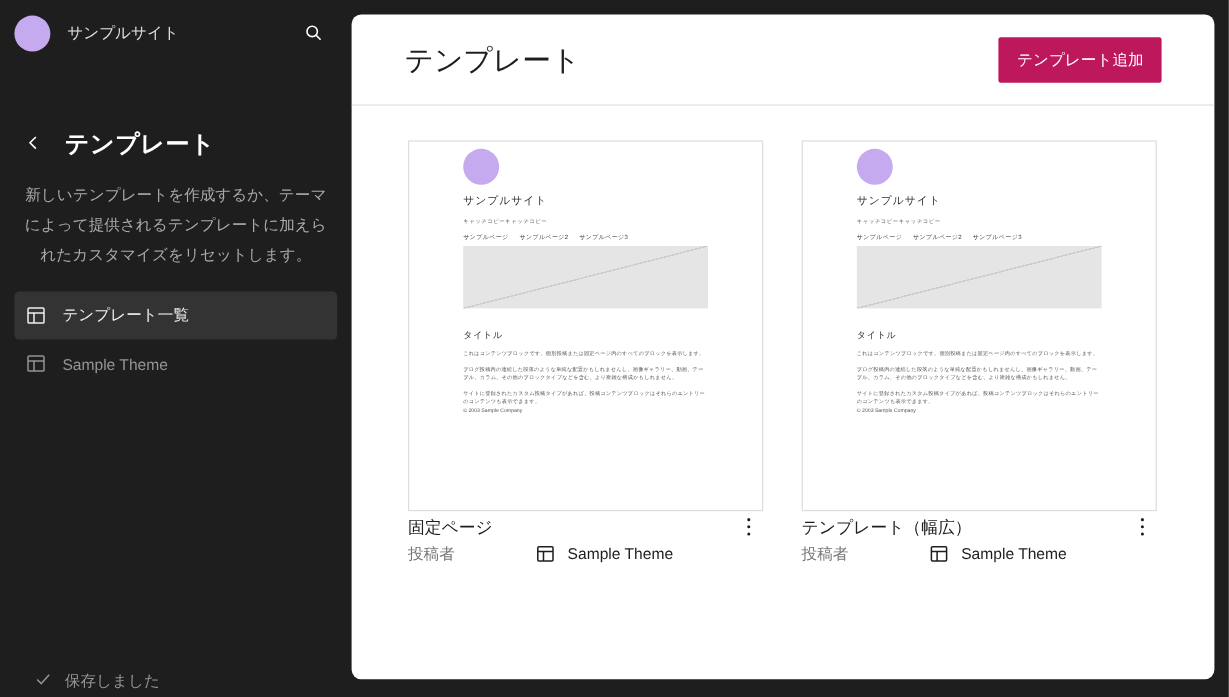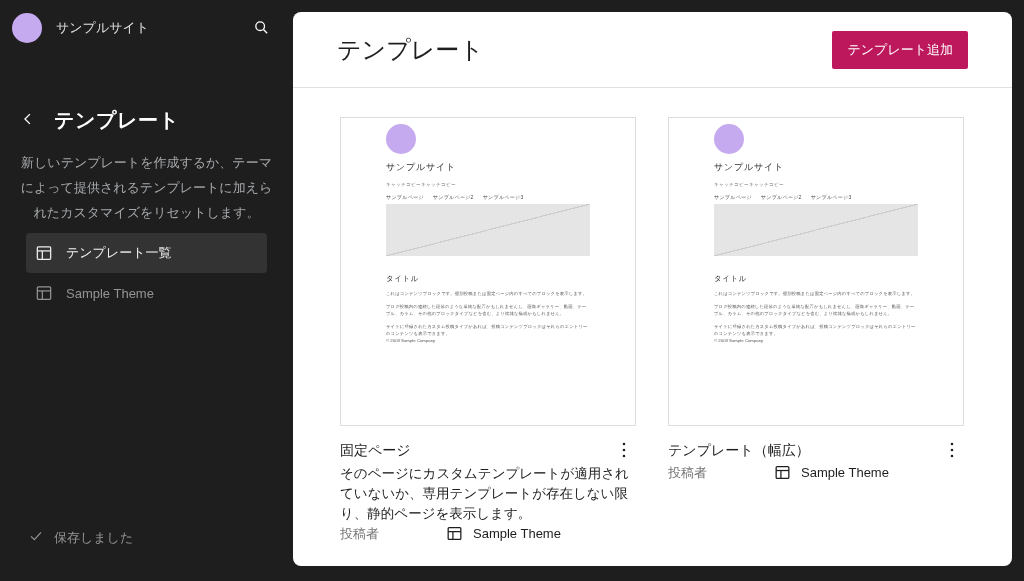--- a/index.html
+++ b/index.html
@@ -33,29 +33,29 @@
     display: flex; align-items: center;
   }
   .back-btn {
     background: none; border: 0; color: #fff; width: 24px; height: 24px;
     display: flex; align-items: center; justify-content: center; cursor: pointer;
   }
   .nav-heading { font-size: 20px; font-weight: 700; color: #fff; margin-left: 14px; letter-spacing: 0.5px; }
   .sidebar-desc {
     margin-top: 14px; padding: 0 18px; font-size: 13px; line-height: 25px; color: #a7aaad; text-align: center;
   }
-  .menu { margin-top: 8px; padding: 0 26px; }
+  .menu { margin-top: 18px; padding: 0 12px; }
   .menu-item {
     height: 40px; display: flex; align-items: center; gap: 12px;
     padding: 0 8px; border-radius: 4px; color: #949494; font-size: 13px; cursor: pointer;
   }
   .menu-item.active { background: #333333; color: #f0f0f0; }
   .menu-item .mi-icon { display: flex; }
   .save-notice {
-    position: absolute; left: 28px; bottom: 34px;
+    position: absolute; left: 28px; bottom: 4px;
     display: flex; align-items: center; gap: 10px; color: #949494; font-size: 13px;
   }
 
   
   .main {
     position: absolute; left: 293px; top: 12px; right: 12px; bottom: 15px;
     background: #ffffff; border-radius: 8px; color: #1e1e1e; overflow: hidden;
   }
   .main-header {
     height: 76px; padding: 0 44px 0 44px; display: flex; align-items: center;
@@ -83,21 +83,21 @@
     margin-top: 4px; width: 100%; height: 52px; background-color: #e5e5e5;
     background-image: linear-gradient(to bottom right,
       rgba(0,0,0,0) calc(50% - 0.6px), #cdcdcd calc(50% - 0.6px),
       #cdcdcd calc(50% + 0.6px), rgba(0,0,0,0) calc(50% + 0.6px));
   }
   .p-post-title { margin-top: 18px; font-size: 7.5px; letter-spacing: 0.6px; color: #2f2f2f; }
   .p-par { margin-top: 6px; font-size: 4.3px; line-height: 1.65; letter-spacing: 0.2px; color: #555; }
   .p-copy { margin-top: 1px; font-size: 4.3px; color: #555; }
 
   
-  .title-row { margin-top: 13px; height: 24px; display: flex; align-items: center; justify-content: space-between; }
+  .title-row { margin-top: 2px; height: 24px; display: flex; align-items: center; justify-content: space-between; }
   .card-title { font-size: 14px; color: #1e1e1e; text-decoration: none; cursor: pointer; }
   .kebab-btn {
     background: none; border: 0; width: 24px; height: 24px; color: #1e1e1e;
     display: flex; align-items: center; justify-content: center; cursor: pointer;
   }
   .card-desc { margin-top: 1px; font-size: 13.5px; line-height: 20px; color: #1e1e1e; }
   .author-row { margin-top: 0; display: flex; align-items: center; }
   .author-label { width: 105px; flex: none; font-size: 13px; color: #757575; }
   .author-value { display: flex; align-items: center; gap: 9px; font-size: 13px; color: #1e1e1e; }
   .author-value .av-icon { display: flex; color: #1e1e1e; }
@@ -195,21 +195,20 @@
         <button class="kebab-btn">
           <span>
             <svg width="22" height="22" viewBox="0 0 24 24" fill="currentColor">
               <circle cx="12" cy="5.5" r="1.4"></circle>
               <circle cx="12" cy="12" r="1.4"></circle>
               <circle cx="12" cy="18.5" r="1.4"></circle>
             </svg>
           </span>
         </button>
       </div>
-      <p class="card-desc">そのページにカスタムテンプレートが適用されていないか、専用テンプレートが存在しない限り、静的ページを表示します。</p>
       <div class="author-row">
         <span class="author-label">投稿者</span>
         <span class="author-value">
           <span class="av-icon">
             <svg width="19" height="19" viewBox="0 0 24 24" fill="none" stroke="currentColor" stroke-width="1.6">
               <rect x="4" y="4.5" width="16" height="15" rx="1.2"></rect>
               <line x1="4" y1="9.5" x2="20" y2="9.5"></line>
               <line x1="10" y1="9.5" x2="10" y2="19.5"></line>
             </svg>
           </span>

